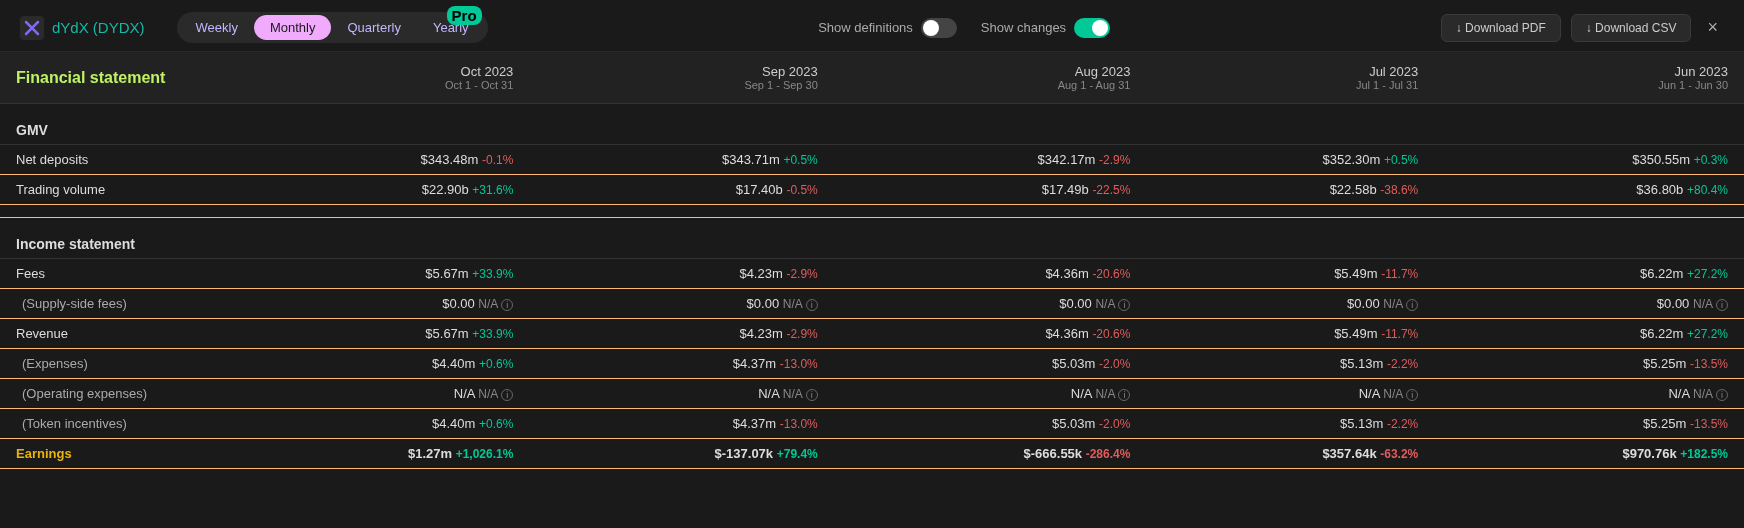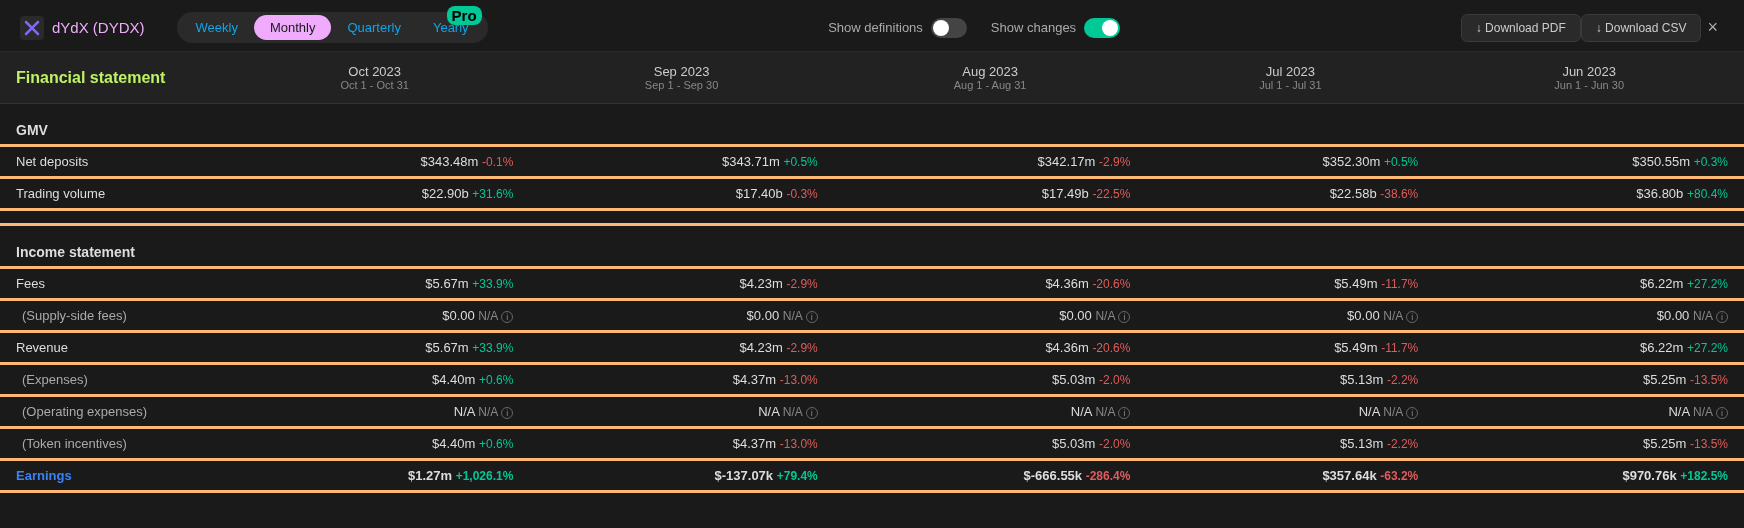--- a/index.html
+++ b/index.html
@@ -31,39 +31,39 @@
     .logo-area {
       display: flex;
       align-items: center;
       gap: 8px;
     }
     .logo-icon {
       width: 24px;
       height: 24px;
     }
     .app-title {
-      color: #f0abfc;
+      color: #14b8a6;
       font-size: 15px;
       font-weight: 500;
     }
     .period-tabs {
       display: flex;
       align-items: center;
       background: #2a2a2a;
       border-radius: 20px;
       padding: 3px;
       position: relative;
       margin-left: 20px;
     }
     .period-tab {
       padding: 5px 16px;
       border-radius: 16px;
       cursor: pointer;
       font-size: 13px;
-      color: #0ea5e9;
+      color: #c4b5fd;
       border: none;
       background: transparent;
     }
     .period-tab.active {
       background: #f0abfc;
       color: #1a1a1a;
       font-weight: 500;
     }
     .pro-badge {
       position: absolute;
@@ -106,20 +106,21 @@
       border-radius: 50%;
       position: absolute;
       top: 2px;
       transition: left 0.2s;
     }
     .toggle.off .toggle-knob { left: 2px; }
     .toggle.on .toggle-knob { left: 18px; }
     .top-bar-right {
       display: flex;
       align-items: center;
+      gap: 10px;
     }
     .dl-btn {
       display: flex;
       align-items: center;
       gap: 6px;
       background: #2a2a2a;
       border: 1px solid #3a3a3a;
       color: #ccc;
       padding: 6px 14px;
       border-radius: 6px;
@@ -142,41 +143,42 @@
     }
     table {
       width: 100%;
       border-collapse: collapse;
     }
     thead tr {
       background: #222;
     }
     thead th {
       padding: 12px 16px;
+      text-align: right;
       font-weight: 500;
       font-size: 13px;
       color: #ccc;
       border-bottom: 1px solid #333;
     }
     thead th:first-child {
       text-align: left;
       font-size: 16px;
       font-weight: 600;
       color: #bef264;
       width: 220px;
     }
     thead th .date-sub {
       display: block;
       font-size: 11px;
       color: #888;
       font-weight: 400;
     }
 
     tbody tr {
-      border-bottom: 3px solid #fdba74;
+      border-bottom: 1px solid #fdba74;
     }
     tbody td {
       padding: 7px 16px;
       text-align: right;
       font-size: 13px;
       color: #ccc;
     }
     tbody td:first-child {
       text-align: left;
       color: #ddd;
@@ -192,21 +194,21 @@
       text-align: left;
     }
 
     .val-green { color: #00c896; font-size: 12px; margin-top: 40px; }
     .val-red   { color: #e05c5c; font-size: 12px; }
     .val-na    { color: #888; font-size: 12px; }
 
     .cell-val { color: #ddd; }
     .indented td:first-child { padding-left: 22px; color: #aaa; }
     .bold-row td { font-weight: 700; color: #fff; text-align: right; }
-    .bold-row td:first-child { color: #3b82f6; }
+    .bold-row td:first-child { color: #eab308; }
 
     .info-icon {
       display: inline-block;
       width: 12px;
       height: 12px;
       border-radius: 50%;
       border: 1px solid #666;
       text-align: center;
       line-height: 10px;
       font-size: 9px;
@@ -297,21 +299,21 @@
           <td>Net deposits</td>
           <td><span class="cell-val">$343.48m</span> <span class="val-red">-0.1%</span></td>
           <td><span class="cell-val">$343.71m</span> <span class="val-green">+0.5%</span></td>
           <td><span class="cell-val">$342.17m</span> <span class="val-red">-2.9%</span></td>
           <td><span class="cell-val">$352.30m</span> <span class="val-green">+0.5%</span></td>
           <td><span class="cell-val">$350.55m</span> <span class="val-green">+0.3%</span></td>
         </tr>
         <tr>
           <td>Trading volume</td>
           <td><span class="cell-val">$22.90b</span> <span class="val-green">+31.6%</span></td>
-          <td><span class="cell-val">$17.40b</span> <span class="val-red">-0.3%</span></td>
+          <td><span class="cell-val">$17.40b</span> <span class="val-red">-0.5%</span></td>
           <td><span class="cell-val">$17.49b</span> <span class="val-red">-22.5%</span></td>
           <td><span class="cell-val">$22.58b</span> <span class="val-red">-38.6%</span></td>
           <td><span class="cell-val">$36.80b</span> <span class="val-green">+80.4%</span></td>
         </tr>
         <tr>
           <td colspan="6" style="padding: 6px;"></td>
         </tr>
         <tr class="section-header">
           <td colspan="6">Income statement</td>
         </tr>

